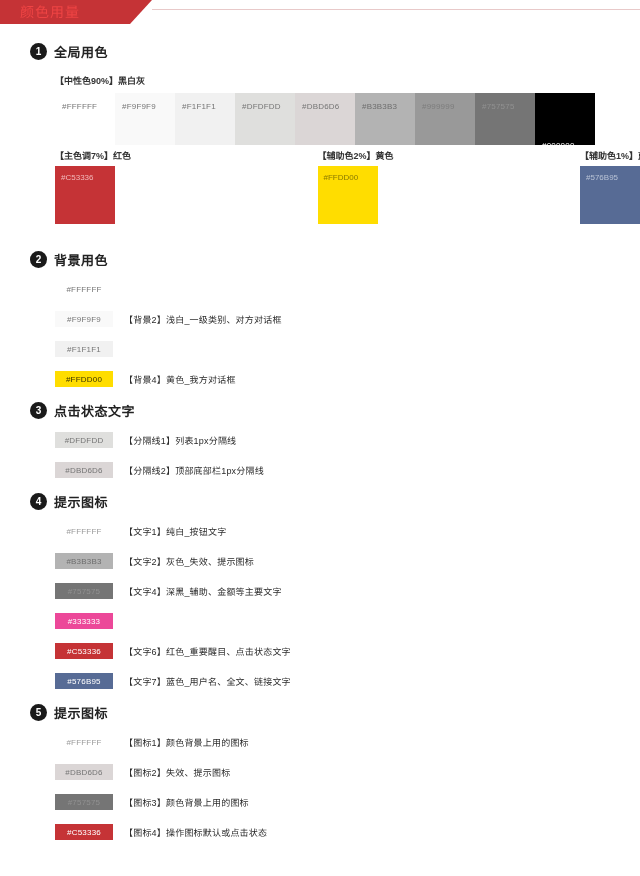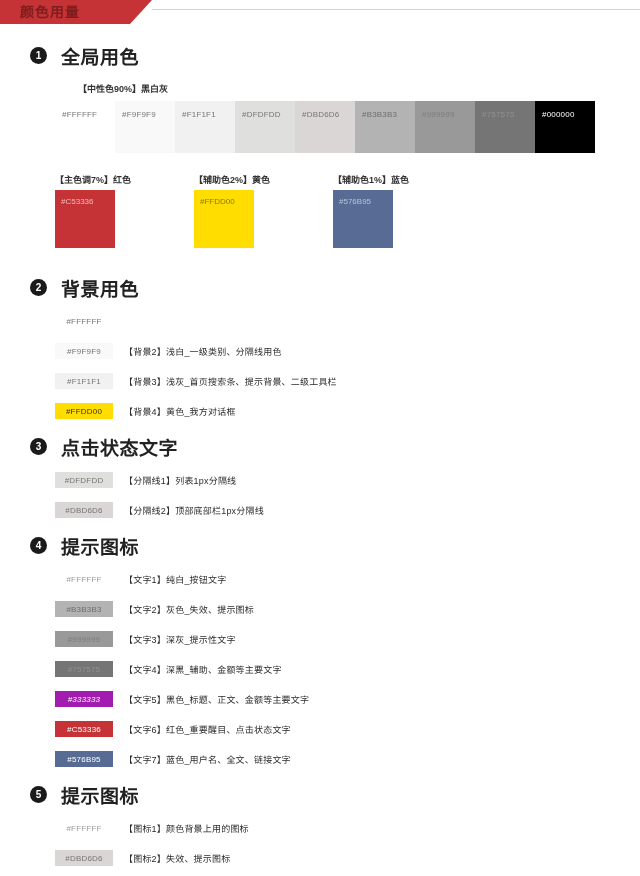--- a/index.html
+++ b/index.html
@@ -29,22 +29,22 @@
     width: 152px;
     height: 24px;
     background: #C53336;
     clip-path: polygon(0 0, 152px 0, 130px 24px, 0 24px);
   }
   .header-title {
     position: absolute;
     left: 20px;
     top: 2px;
     font-size: 14px;
-    font-weight: bold;
-    color: #7f1d1d;
+    font-weight: normal;
+    color: #ef4444;
     letter-spacing: 1px;
     line-height: 20px;
     white-space: nowrap;
   }
   .header-rule {
     position: absolute;
     left: 152px;
     top: 9px;
     width: 488px;
     height: 1px;
@@ -73,33 +73,32 @@
     background: #1a1a1a;
     color: #ffffff;
     font-size: 10px;
     font-weight: bold;
     display: flex;
     align-items: center;
     justify-content: center;
     flex: 0 0 auto;
   }
   .section-title {
-    font-size: 19px;
+    font-size: 13px;
     font-weight: bold;
     color: #222222;
     letter-spacing: 0.5px;
-    margin-left: 7px;
   }
 
   
   .subtitle {
     font-size: 9px;
     font-weight: bold;
     color: #333333;
-    padding-left: 78px;
+    padding-left: 55px;
   }
   .neutral-strip {
     display: flex;
     margin-left: 55px;
     width: 540px;
     height: 52px;
   }
   .neutral-cell {
     flex: 1 1 0;
     position: relative;
@@ -211,25 +210,25 @@
       <div class="neutral-cell" style="background:#B3B3B3;">
           <span class="neutral-label" style="color:#6e6e6e;">#B3B3B3</span>
         </div>
       <div class="neutral-cell" style="background:#999999;">
           <span class="neutral-label" style="color:#7d7d7d;">#999999</span>
         </div>
       <div class="neutral-cell" style="background:#757575;">
           <span class="neutral-label" style="color:#919191;">#757575</span>
         </div>
       <div class="neutral-cell" style="background:#000000;">
-          <span class="neutral-label" style="color:#FFFFFF;">#000000</span>
-        </div>
-    </div>
-
-    <div class="accent-row" style="margin-top:20px;">
+          <span class="neutral-label" style="color:#FFFFFF;margin-top:39px;">#000000</span>
+        </div>
+    </div>
+
+    <div class="accent-row" style="margin-top:4px;justify-content:space-between;">
       <div class="accent-item">
         <div class="accent-caption">【主色调7%】红色</div>
         <div class="accent-swatch" style="background:#C53336;">
           <span class="accent-hex" style="color:#F2B9BA;">#C53336</span>
         </div>
       </div>
       <div class="accent-item">
         <div class="accent-caption">【辅助色2%】黄色</div>
         <div class="accent-swatch" style="background:#FFDD00;">
           <span class="accent-hex" style="color:#8A7A00;">#FFDD00</span>
@@ -252,27 +251,26 @@
     <div class="usage-list" style="margin-top:12px;">
       <div class="usage-row">
         <div class="chip" style="background:#FFFFFF;">
             <span class="chip-hex" style="color:#757575;">#FFFFFF</span>
           </div>
       </div>
       <div class="usage-row">
         <div class="chip" style="background:#F9F9F9;">
             <span class="chip-hex" style="color:#757575;">#F9F9F9</span>
           </div>
-        <div class="usage-desc">【背景2】浅白_一级类别、分隔线用色</div>
+        <div class="usage-desc">【背景2】浅白_一级类别、对方对话框</div>
       </div>
       <div class="usage-row">
         <div class="chip" style="background:#F1F1F1;">
             <span class="chip-hex" style="color:#757575;">#F1F1F1</span>
           </div>
-        <div class="usage-desc">【背景3】浅灰_首页搜索条、提示背景、二级工具栏</div>
       </div>
       <div class="usage-row">
         <div class="chip" style="background:#FFDD00;">
             <span class="chip-hex" style="color:#3a3300;">#FFDD00</span>
           </div>
         <div class="usage-desc">【背景4】黄色_我方对话框</div>
       </div>
     </div>
   </div>
 
@@ -309,36 +307,29 @@
           </div>
         <div class="usage-desc">【文字1】纯白_按钮文字</div>
       </div>
       <div class="usage-row">
         <div class="chip" style="background:#B3B3B3;">
             <span class="chip-hex" style="color:#6e6e6e;">#B3B3B3</span>
           </div>
         <div class="usage-desc">【文字2】灰色_失效、提示图标</div>
       </div>
       <div class="usage-row">
-        <div class="chip" style="background:#999999;">
-            <span class="chip-hex" style="color:#7d7d7d;">#999999</span>
-          </div>
-        <div class="usage-desc">【文字3】深灰_提示性文字</div>
-      </div>
-      <div class="usage-row">
         <div class="chip" style="background:#757575;">
             <span class="chip-hex" style="color:#919191;">#757575</span>
           </div>
         <div class="usage-desc">【文字4】深黑_辅助、金额等主要文字</div>
       </div>
       <div class="usage-row">
-        <div class="chip" style="background:#a21caf;font-style:italic;">
+        <div class="chip" style="background:#ec4899;">
             <span class="chip-hex" style="color:#FFFFFF;">#333333</span>
           </div>
-        <div class="usage-desc">【文字5】黑色_标题、正文、金额等主要文字</div>
       </div>
       <div class="usage-row">
         <div class="chip" style="background:#C53336;">
             <span class="chip-hex" style="color:#FFFFFF;">#C53336</span>
           </div>
         <div class="usage-desc">【文字6】红色_重要醒目、点击状态文字</div>
       </div>
       <div class="usage-row">
         <div class="chip" style="background:#576B95;">
             <span class="chip-hex" style="color:#FFFFFF;">#576B95</span>

